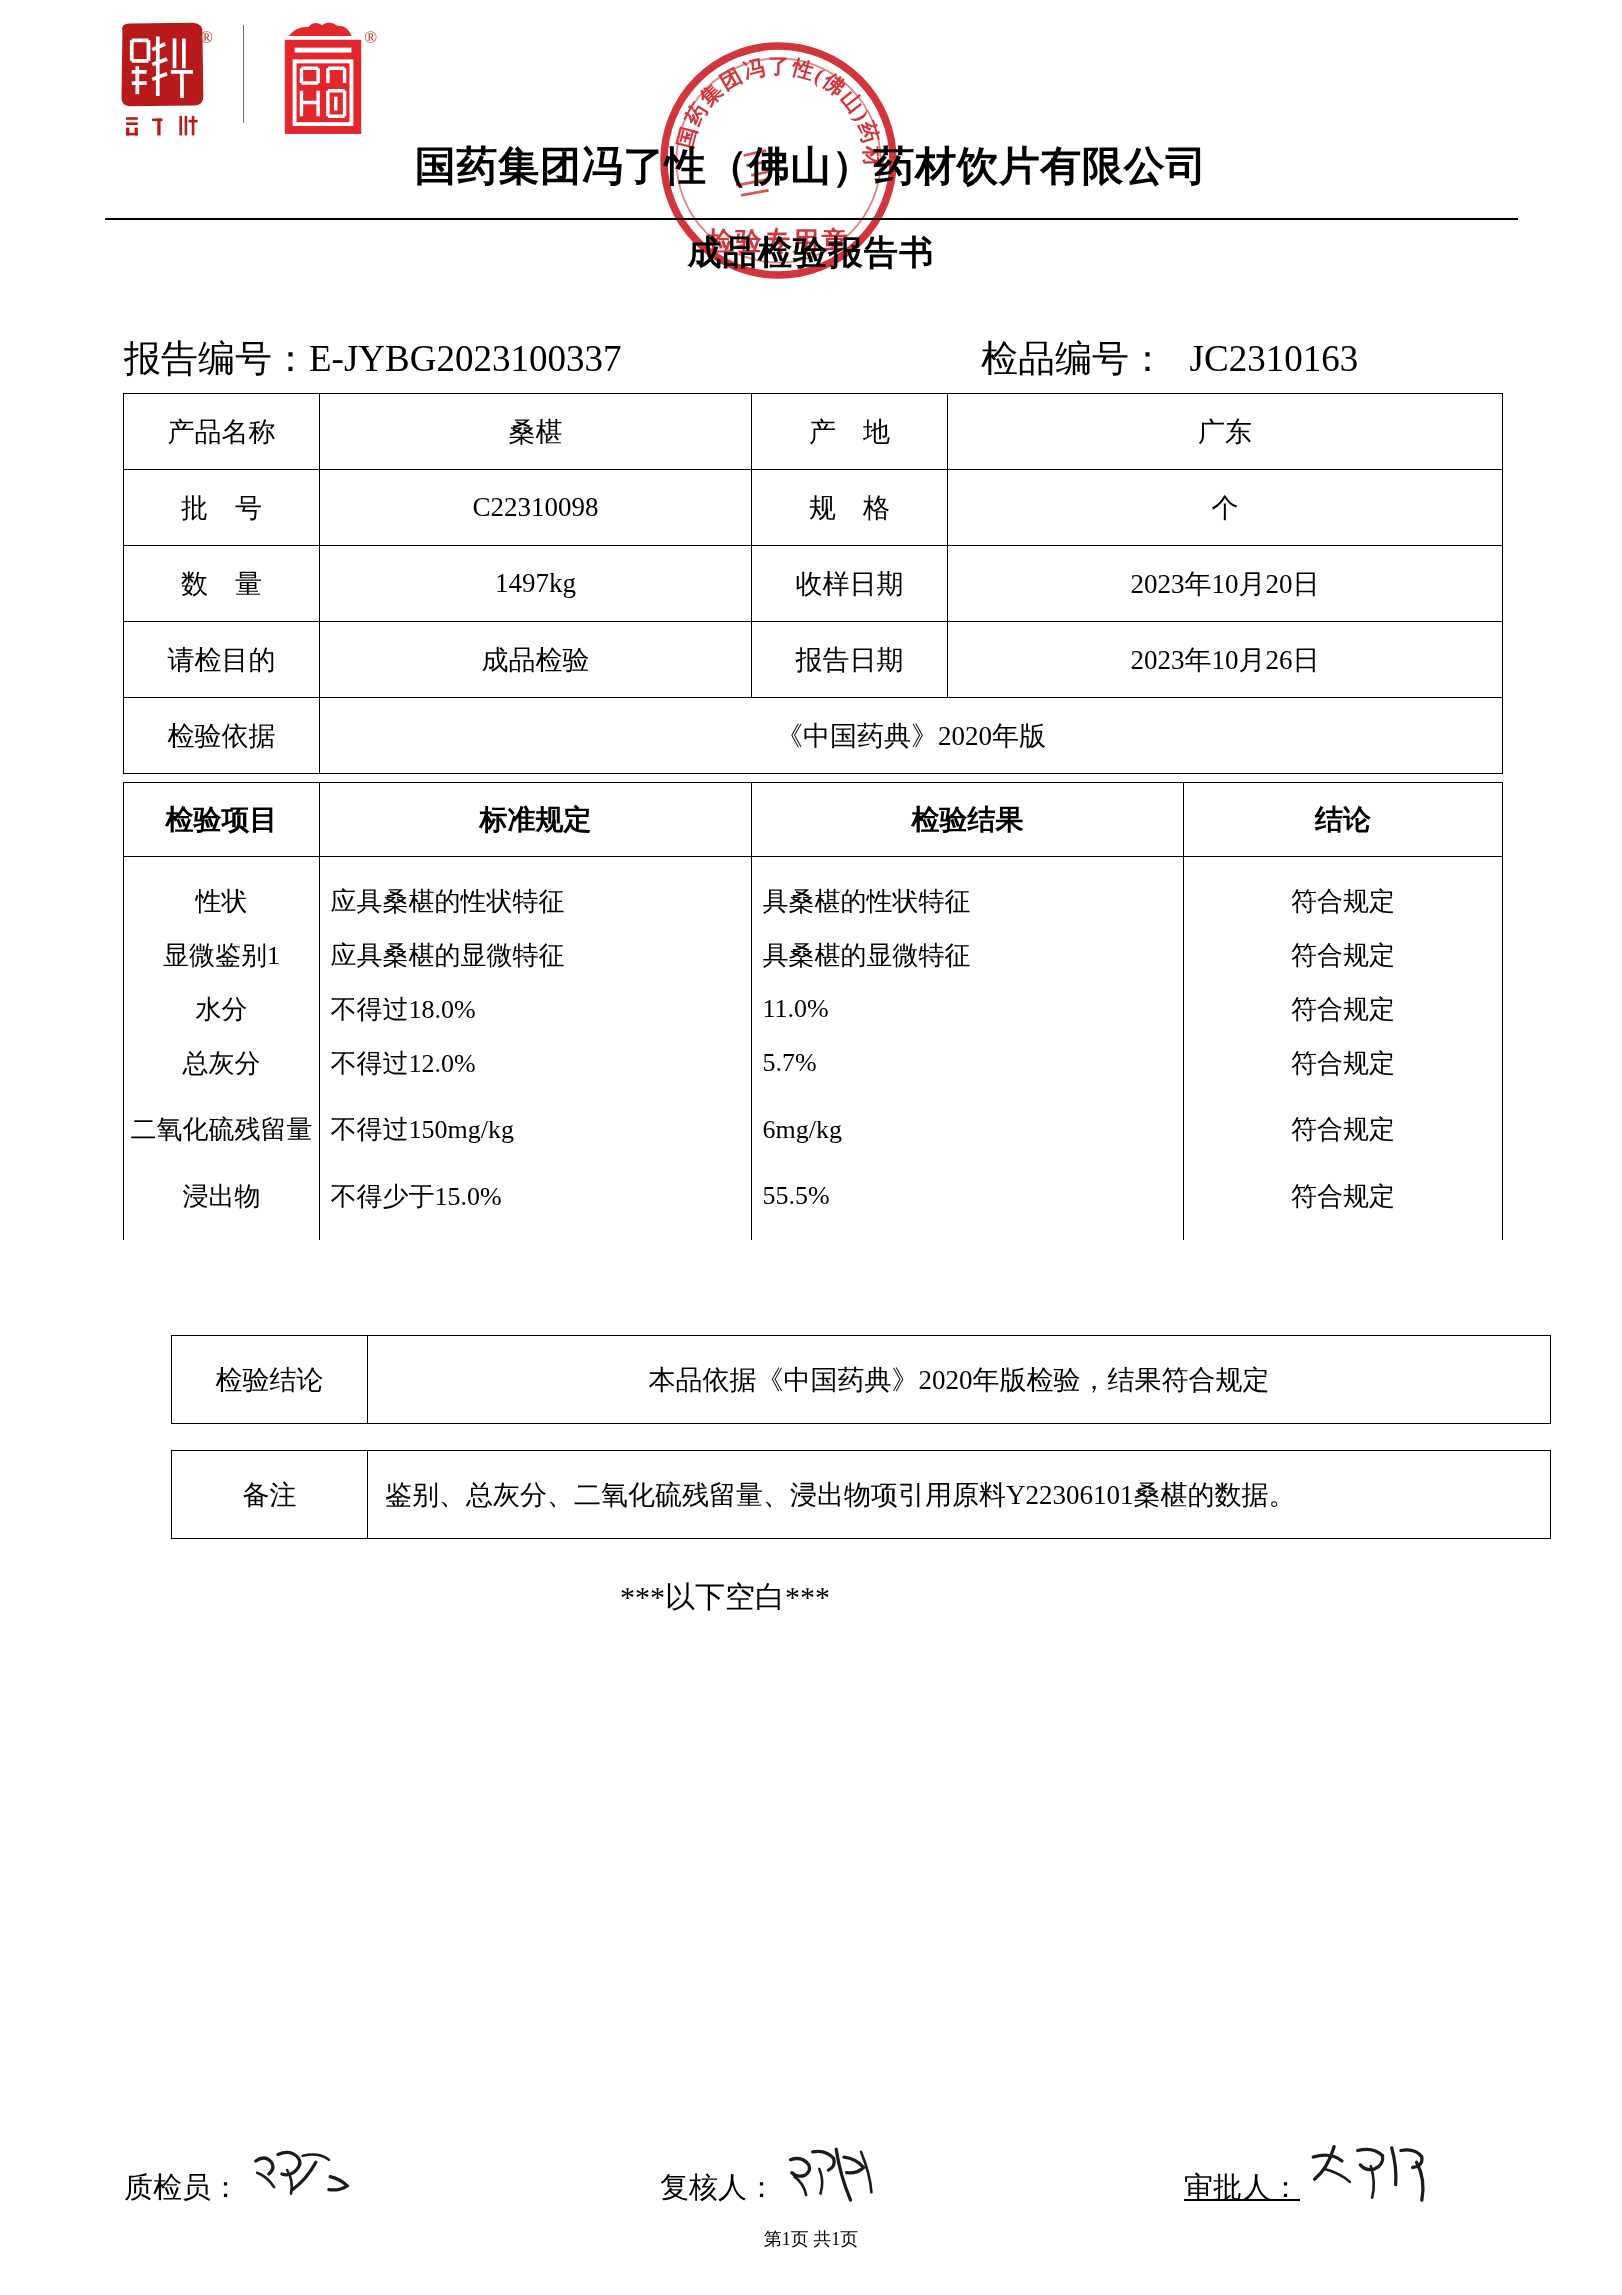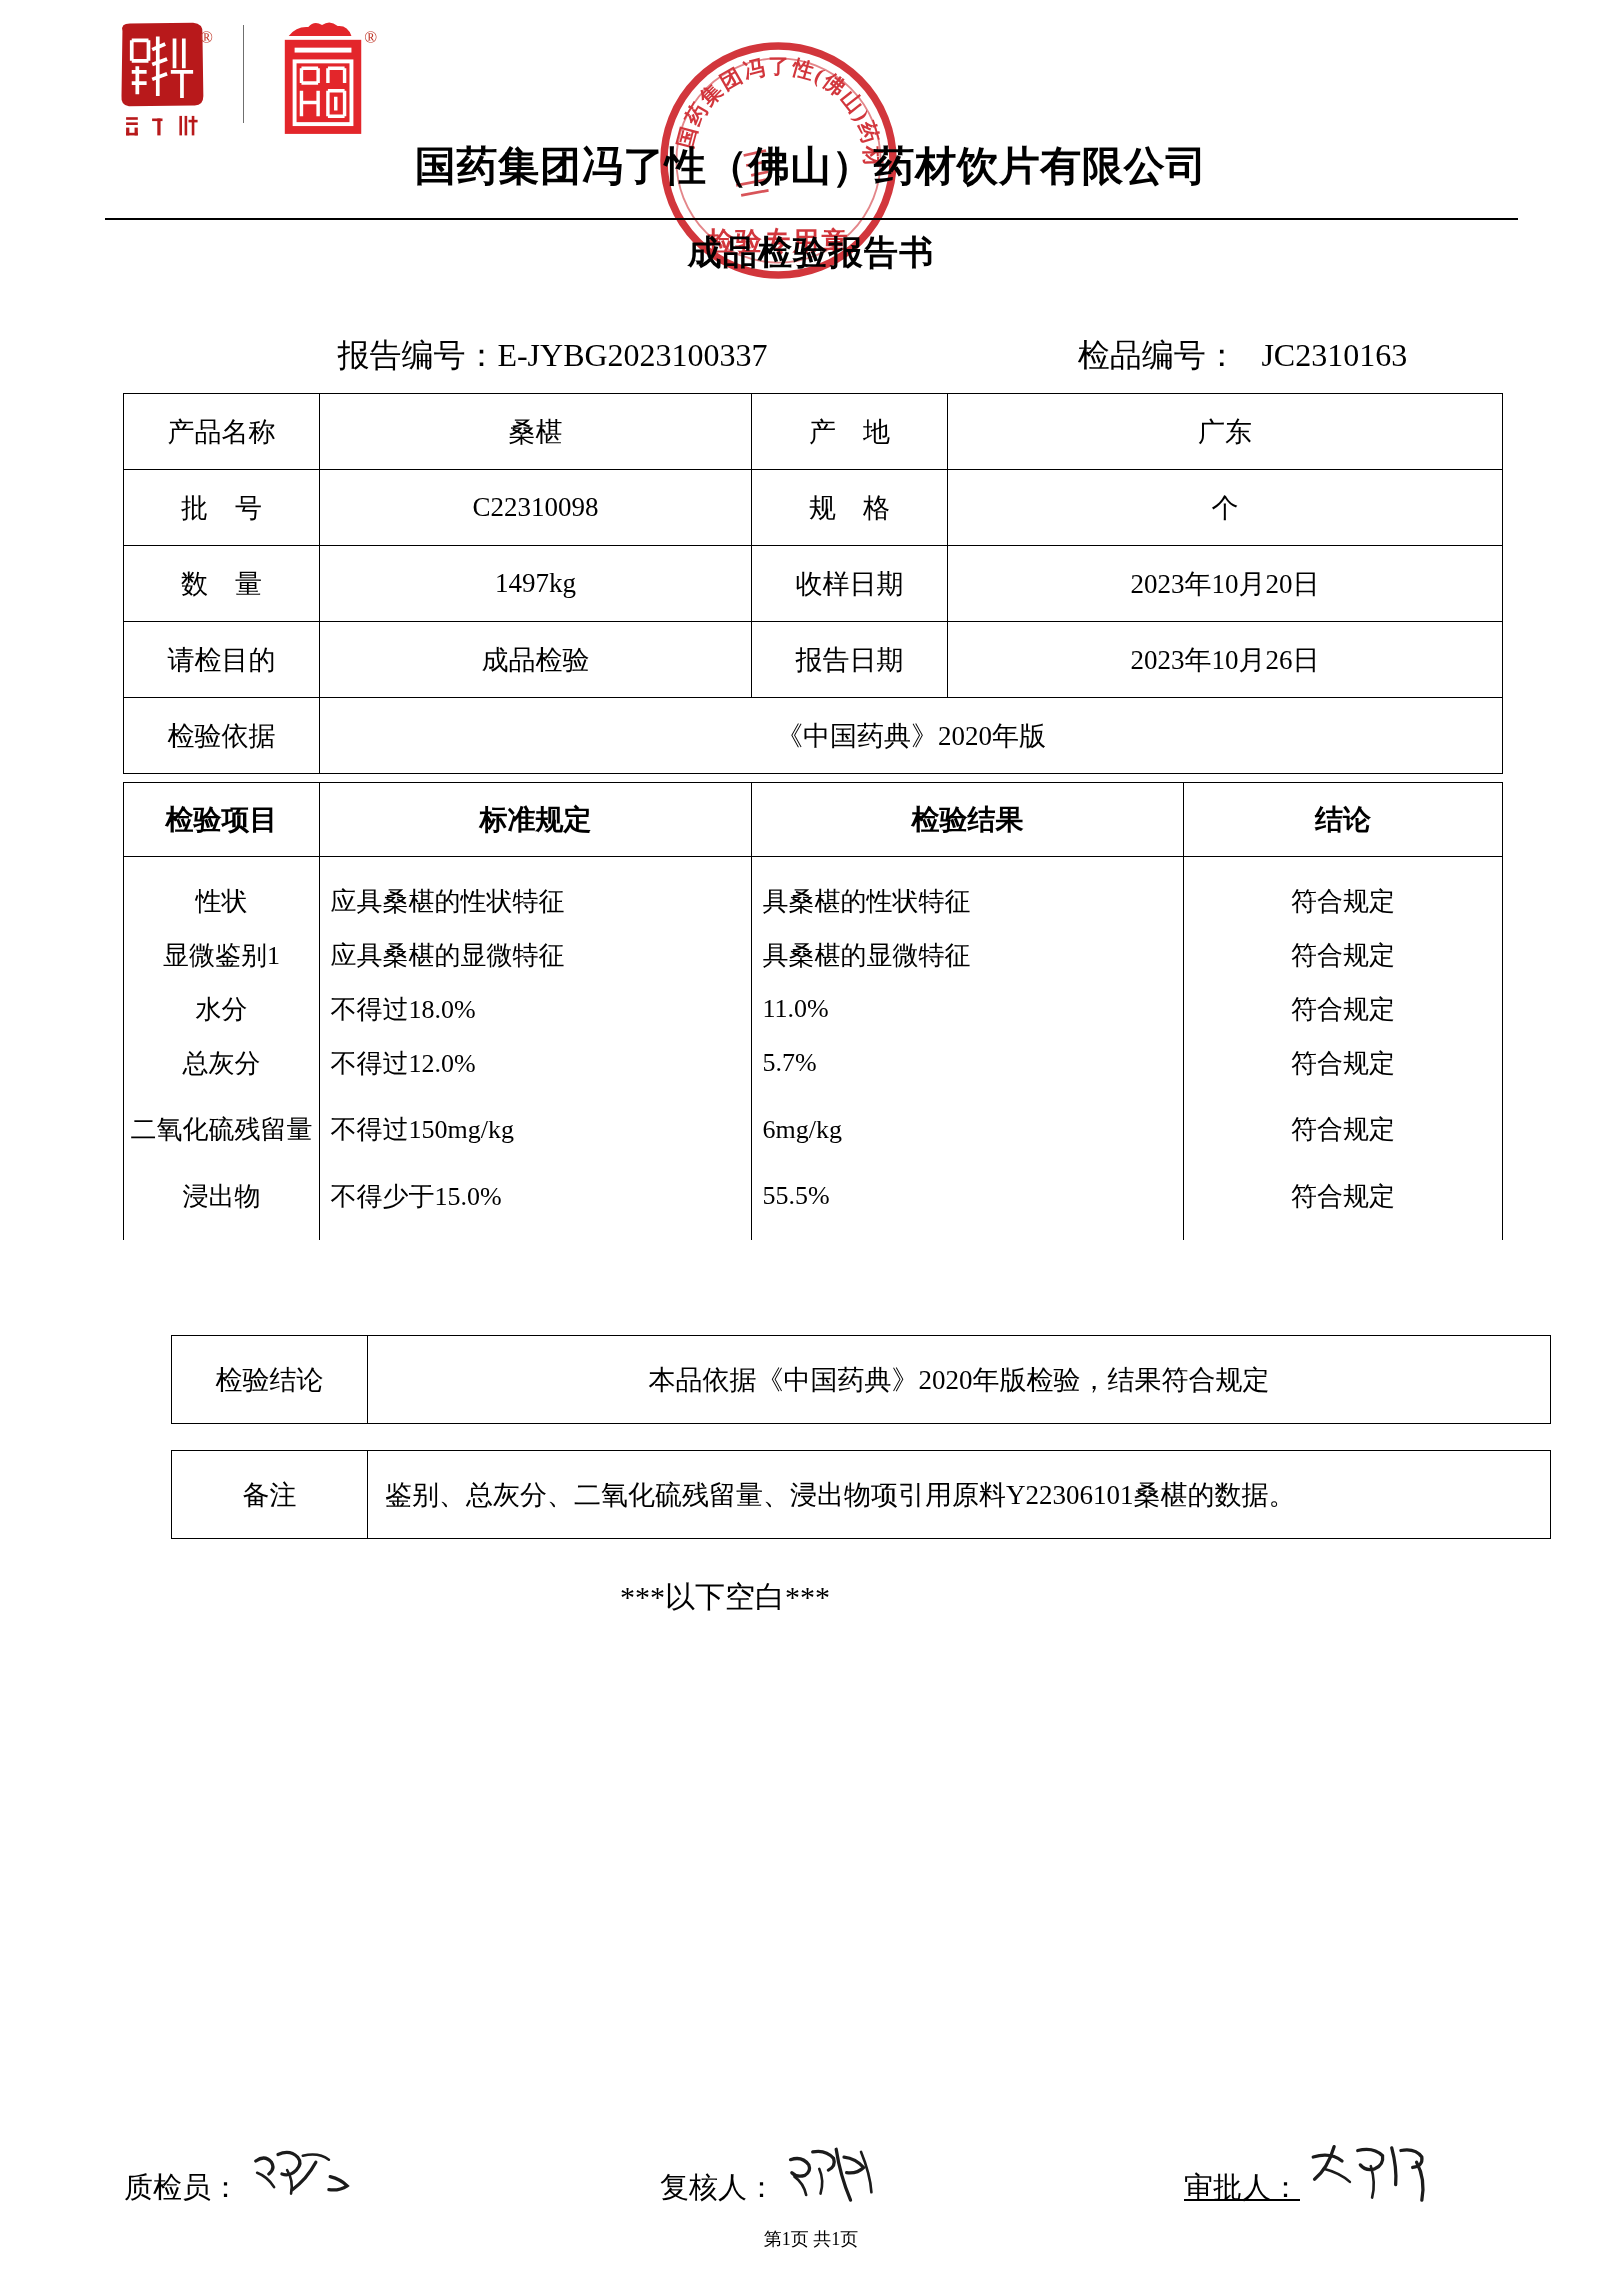--- a/index.html
+++ b/index.html
@@ -108,24 +108,23 @@
     opacity: 0.88;
     pointer-events: none;
   }
 
   
   .numline {
     position: absolute;
     top: 334px;
     left: 124px;
     width: 1380px;
-    font-size: 32px;
+    font-size: 37px;
     display: flex;
     z-index: 6;
-    text-align: center;
   }
   .numline .left { width: 857px; }
   .numline .right { flex: 1; }
   .numline .val { font-family: "Liberation Serif", serif; }
   .numline .gap { display: inline-block; width: 23.6px; }
 
   
   .doc-table {
     position: absolute;
     left: 123px;

